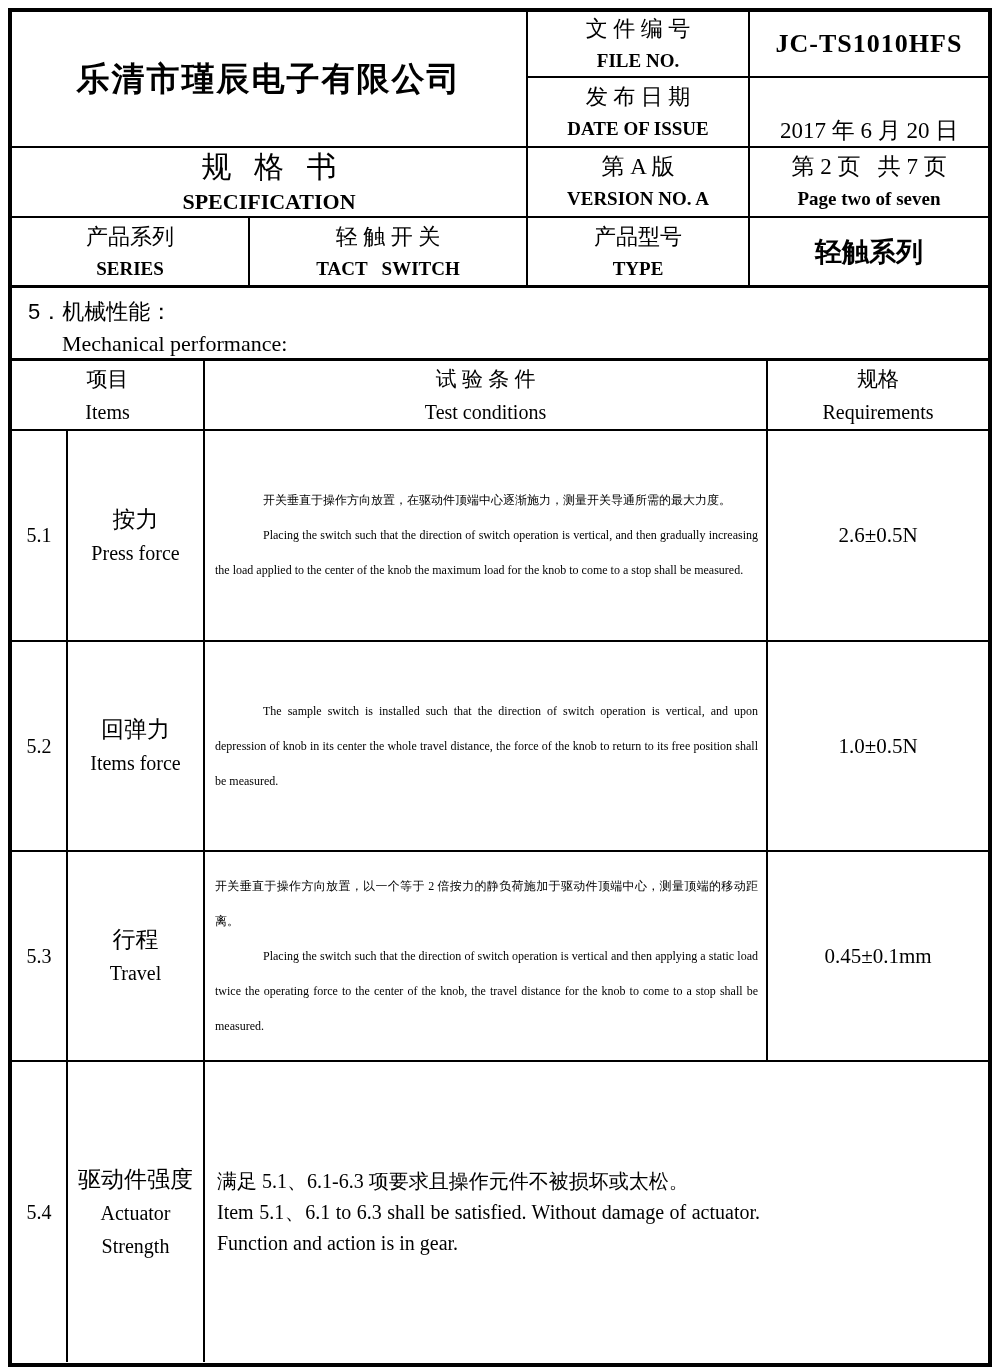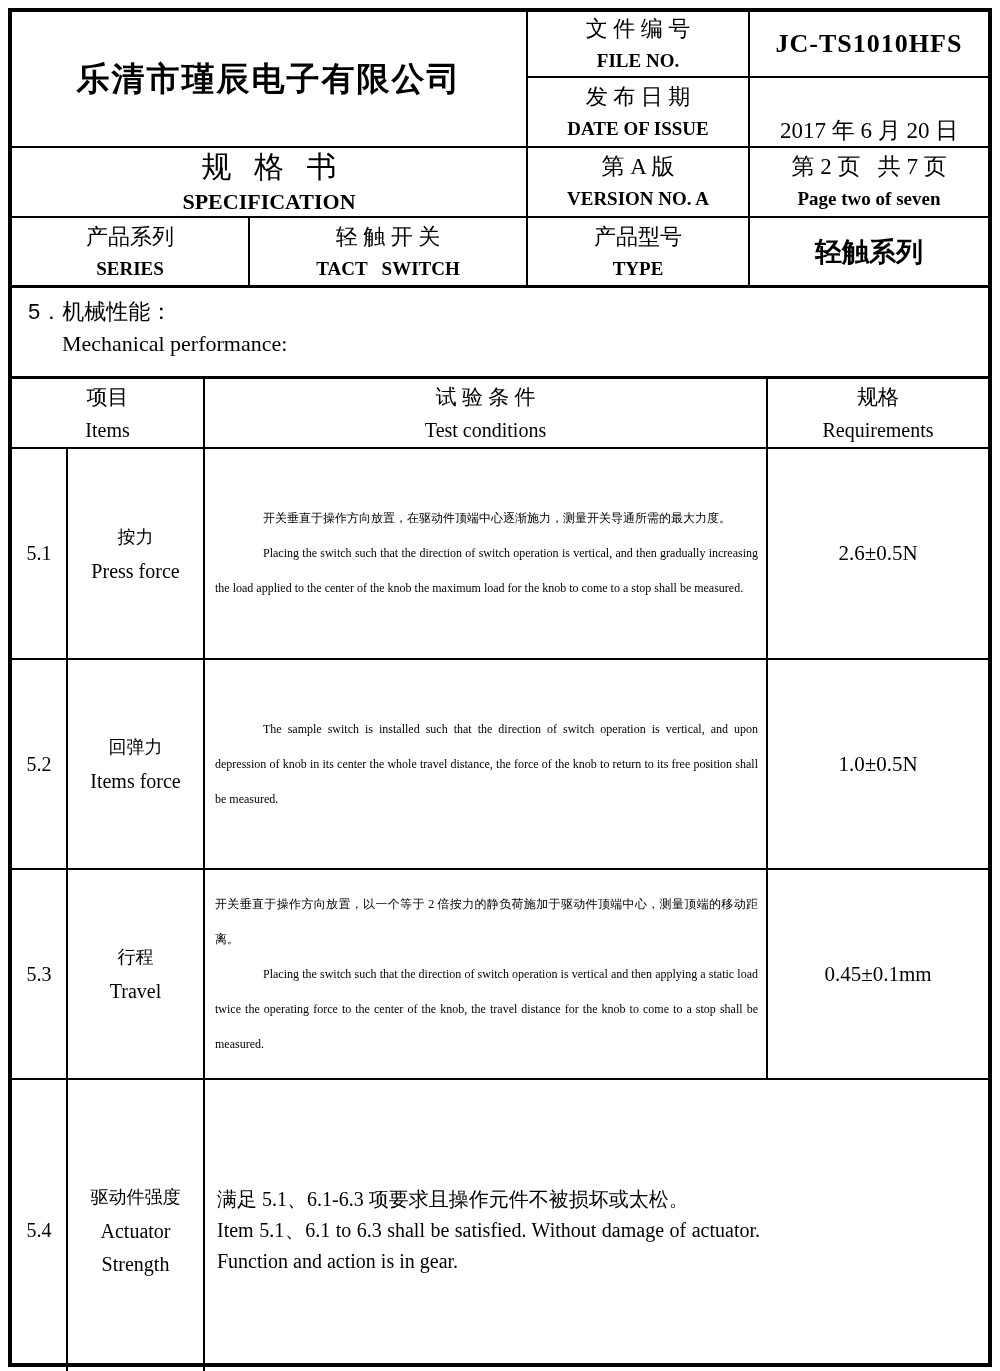--- a/index.html
+++ b/index.html
@@ -48,21 +48,21 @@
   .cnl  { font-size: 22px; line-height: 34px; }
   .enl  { font-size: 19px; line-height: 30px; font-weight: bold; }
   .file-val { font-size: 26px; font-weight: bold; letter-spacing: 1px; }
   .date-val { font-size: 23px; }
   .spec-cn { font-size: 30px; line-height: 40px; }
   .spec-en { font-size: 22px; line-height: 30px; font-weight: bold; }
   .mid-cn  { font-size: 23px; line-height: 34px; }
   .type-val { font-size: 27px; font-weight: bold; }
 
   
-  .section { height: 88px; padding: 8px 0 0 16px; }
+  .section { height: 70px; padding: 8px 0 0 16px; }
   .sec-cn { font-size: 22px; line-height: 32px; }
   .sec-en { font-size: 22px; line-height: 32px; padding-left: 34px; }
 
   
   .mtable {
     display: grid;
     grid-template-columns: 56px 137px 563px 220px;
     grid-template-rows: 70px 211px 210px 210px 300px;
     border-top: 3px solid #000;
   }
@@ -71,21 +71,21 @@
     align-items: center; justify-content: center;
     text-align: center; overflow: hidden;
   }
   .th-cn { font-size: 21px; line-height: 34px; }
   .th-en { font-size: 20px; line-height: 32px; }
   .t-items { grid-column: 1 / 3; grid-row: 1; }
   .t-cond  { grid-column: 3; grid-row: 1; }
   .t-req   { grid-column: 4; grid-row: 1; }
 
   .no-cell   { font-size: 20px; }
-  .item-cn   { font-size: 18px; line-height: 35px; }
+  .item-cn   { font-size: 23px; line-height: 35px; }
   .item-en   { font-size: 20px; line-height: 33px; }
   .cond-cell {
     align-items: stretch; text-align: left;
     padding: 2px 8px 2px 10px;
   }
   .cond-cell p {
     font-size: 12px; line-height: 35px; text-align: justify;
   }
   .row4-cond p { line-height: 46px; }
   .indent-0 { text-indent: 0; }

